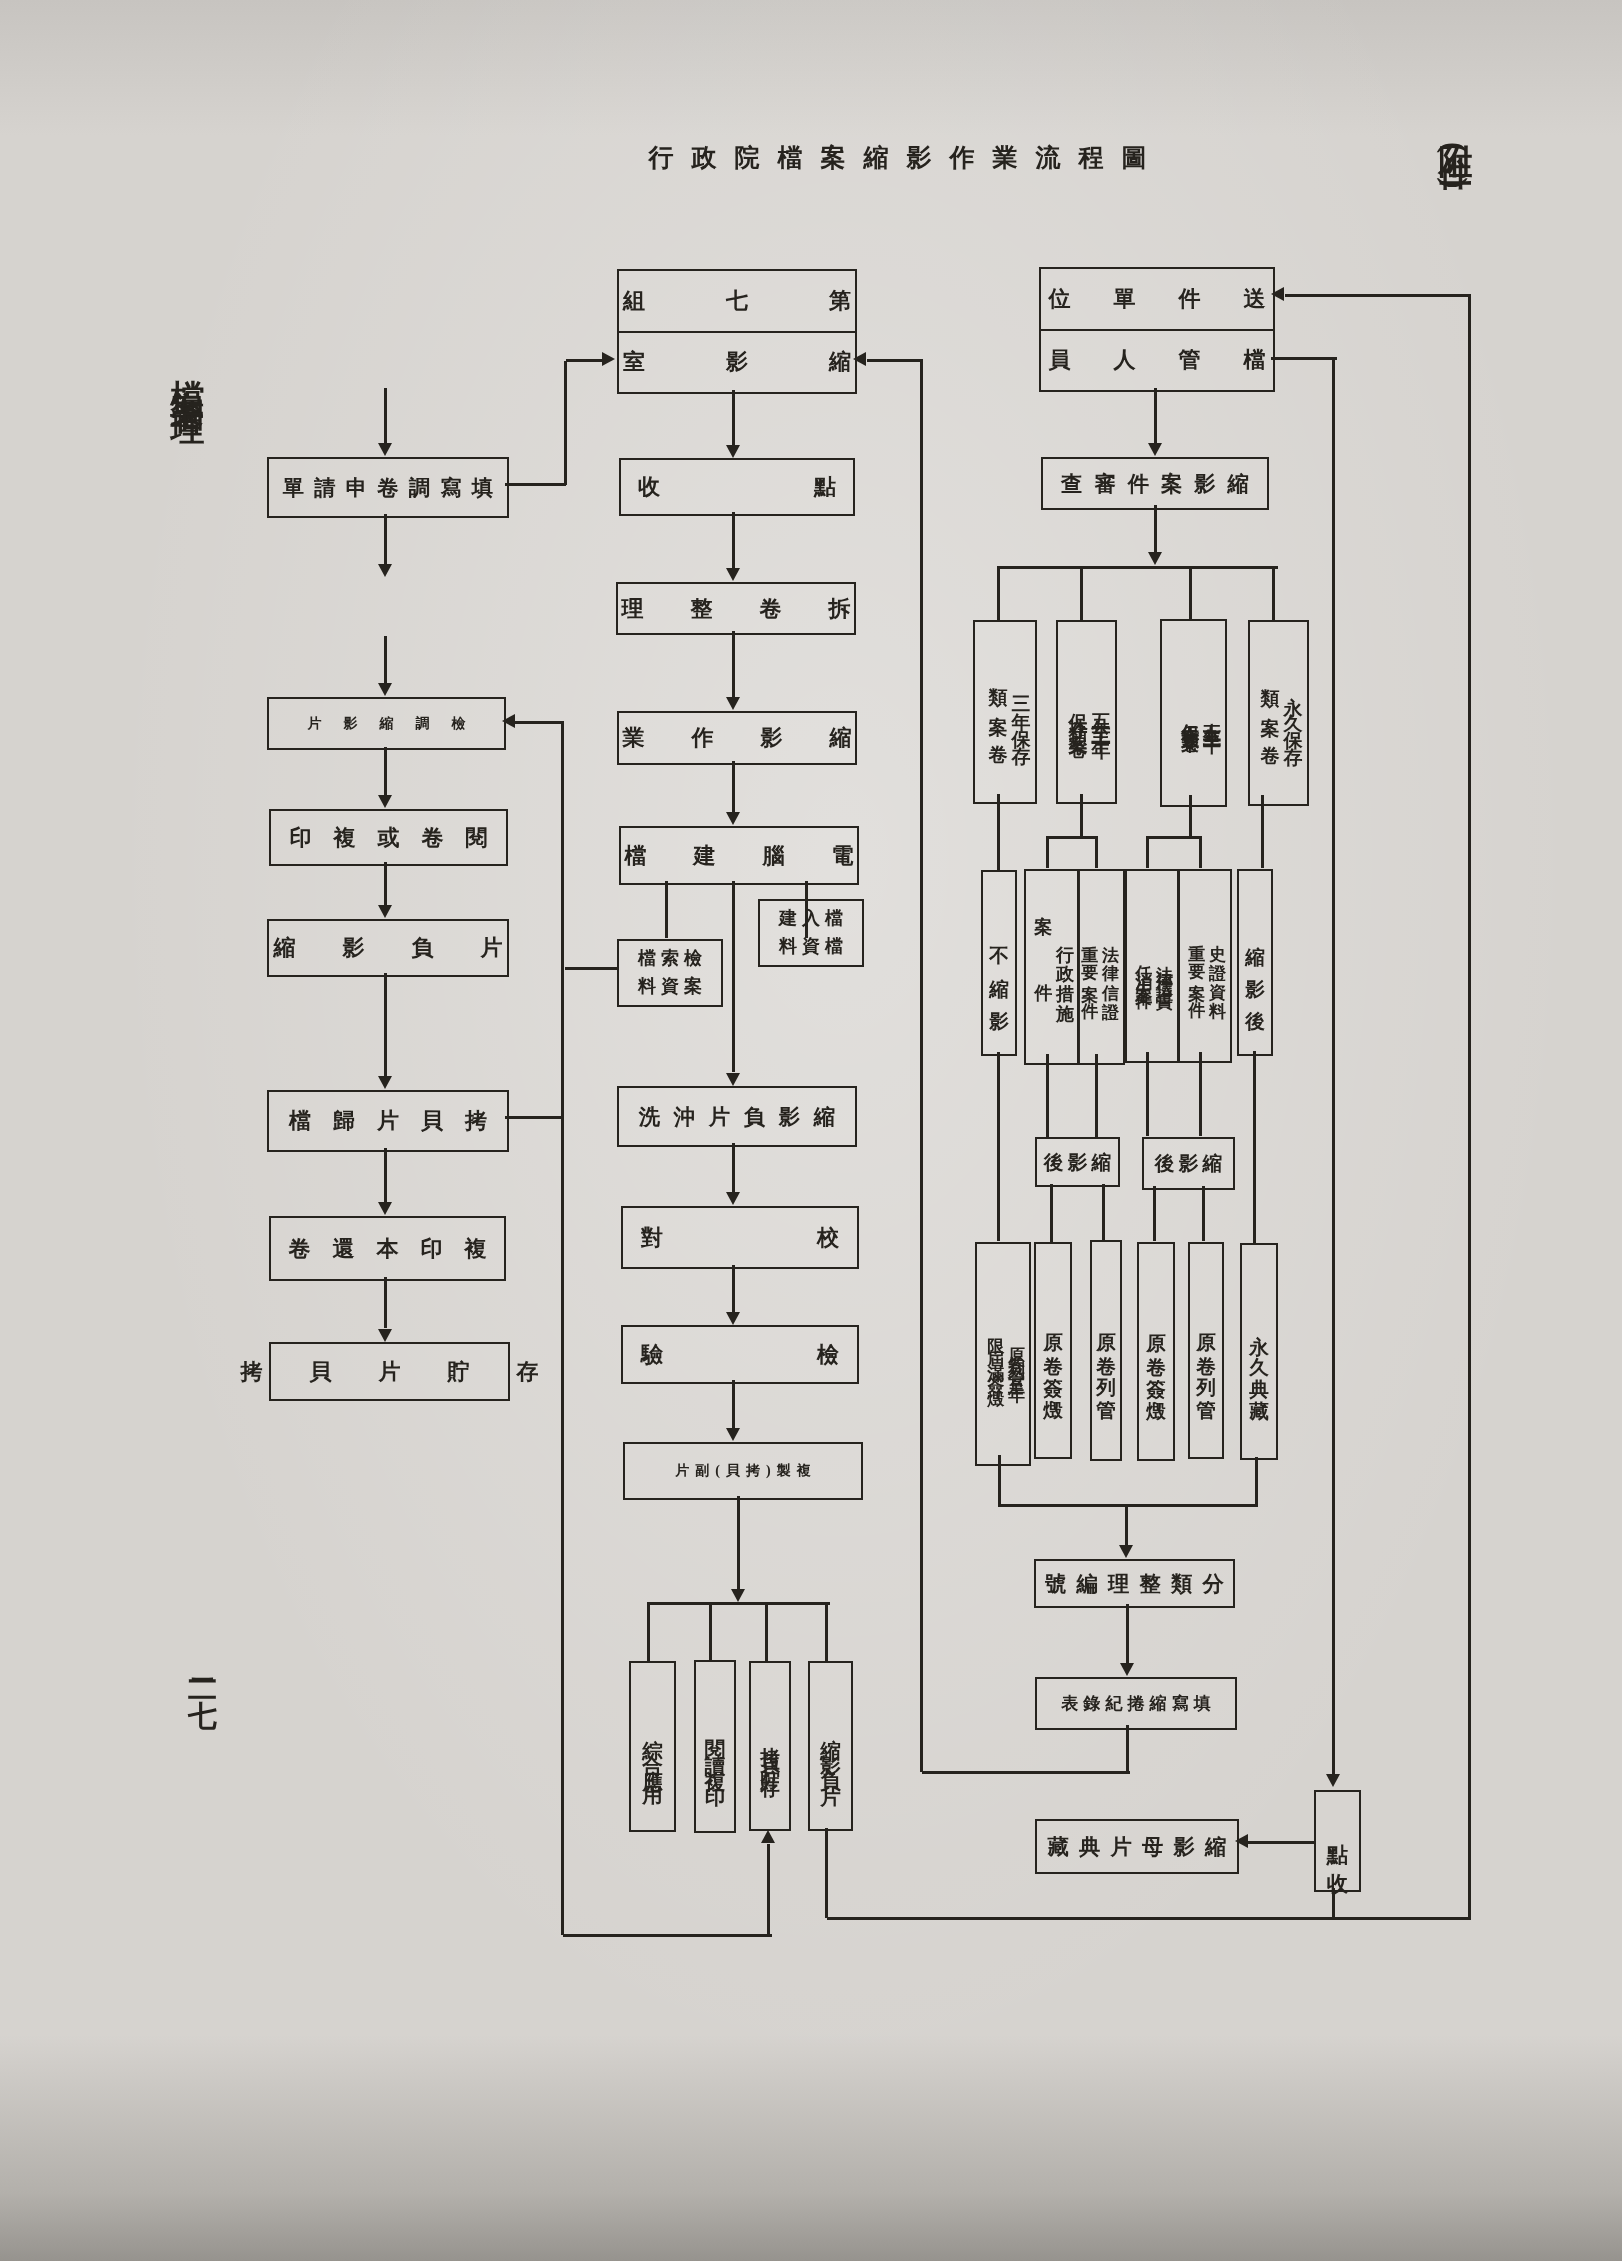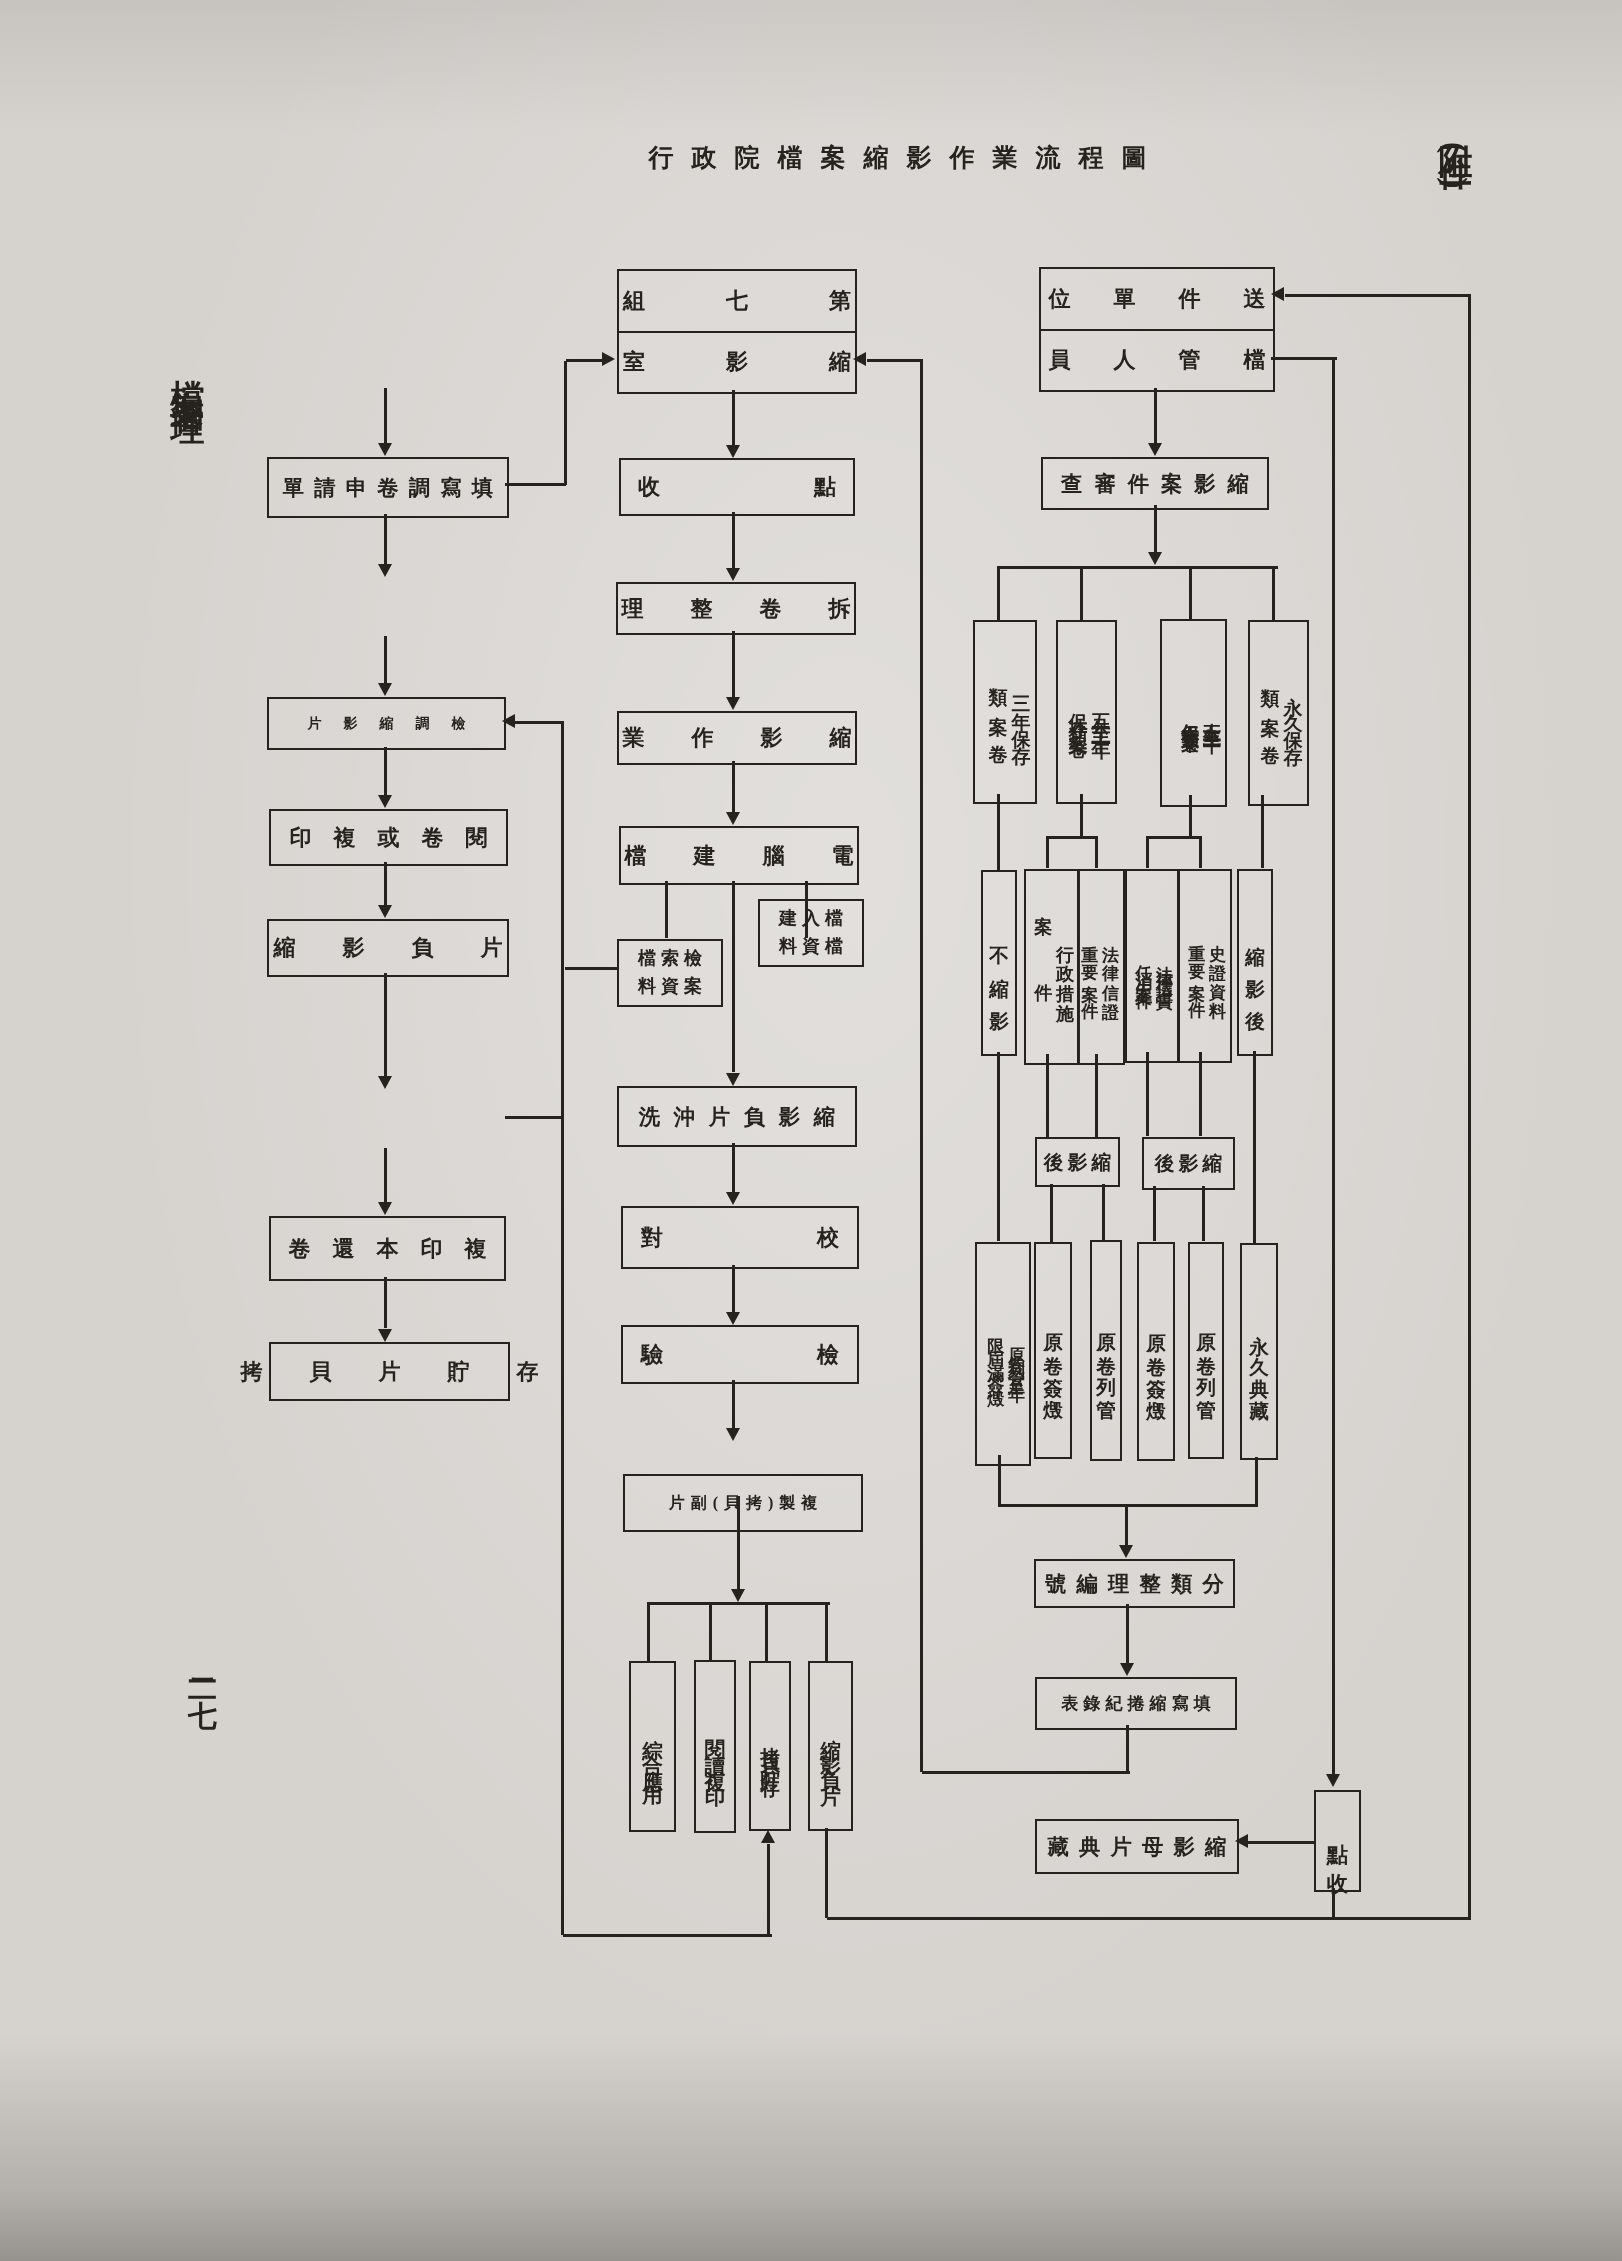--- a/index.html
+++ b/index.html
@@ -81,20 +81,23 @@
     </div>
   <div class="bx" style="left:267px;top:697px;width:235px;height:49px;font-size:14px">
       <span style="letter-spacing:22px;margin-right:-22px">片影縮調檢</span>
     </div>
   <div class="bx" style="left:269px;top:809px;width:235px;height:53px">
       <span style="letter-spacing:22px;margin-right:-22px">印複或卷閱</span>
     </div>
   <div class="bx" style="left:267px;top:919px;width:238px;height:54px">
       <span style="letter-spacing:47px;margin-right:-47px">縮影負片</span>
     </div>
+  <div class="bx" style="left:267px;top:1090px;width:238px;height:58px">
+      <span style="letter-spacing:22px;margin-right:-22px">檔歸片貝拷</span>
+    </div>
   <div class="bx" style="left:269px;top:1216px;width:233px;height:61px">
       <span style="letter-spacing:22px;margin-right:-22px">卷還本印複</span>
     </div>
   <div class="bx" style="left:269px;top:1342px;width:237px;height:55px">
       <span style="letter-spacing:47px;margin-right:-47px">拷貝片貯存</span>
     </div>
 
   <div class="bx rows" style="left:617px;top:269px;width:236px;height:121px">
     <div class="row">
         <span style="letter-spacing:81px;margin-right:-81px">組七第</span>
@@ -125,21 +128,21 @@
   </div>
   <div class="bx" style="left:617px;top:1086px;width:236px;height:57px;font-size:21.3px">
       <span style="letter-spacing:13.7px;margin-right:-13.7px">洗沖片負影縮</span>
     </div>
   <div class="bx" style="left:621px;top:1206px;width:234px;height:59px">
       <span style="letter-spacing:154px;margin-right:-154px">對校</span>
     </div>
   <div class="bx" style="left:621px;top:1325px;width:234px;height:55px">
       <span style="letter-spacing:154px;margin-right:-154px">驗檢</span>
     </div>
-  <div class="bx" style="left:623px;top:1474px;width:236px;height:54px;font-size:16px">
+  <div class="bx" style="left:623px;top:1442px;width:236px;height:54px;font-size:14px">
       <span style="letter-spacing:6px;margin-right:-6px">片副(貝拷)製複</span>
     </div>
   <div class="vbx" style="left:629px;top:1661px;width:43px;height:167px">
       <span style="letter-spacing:15.4px;margin-bottom:-15.4px">綜合應用</span>
     </div>
   <div class="vbx" style="left:694px;top:1660px;width:38px;height:169px">
       <span style="letter-spacing:15.4px;margin-bottom:-15.4px">閱讀複印</span>
     </div>
   <div class="vbx" style="left:749px;top:1661px;width:38px;height:166px;font-size:19.6px">
       <span style="letter-spacing:7.7px;margin-bottom:-7.7px">拷貝片貯存</span>

